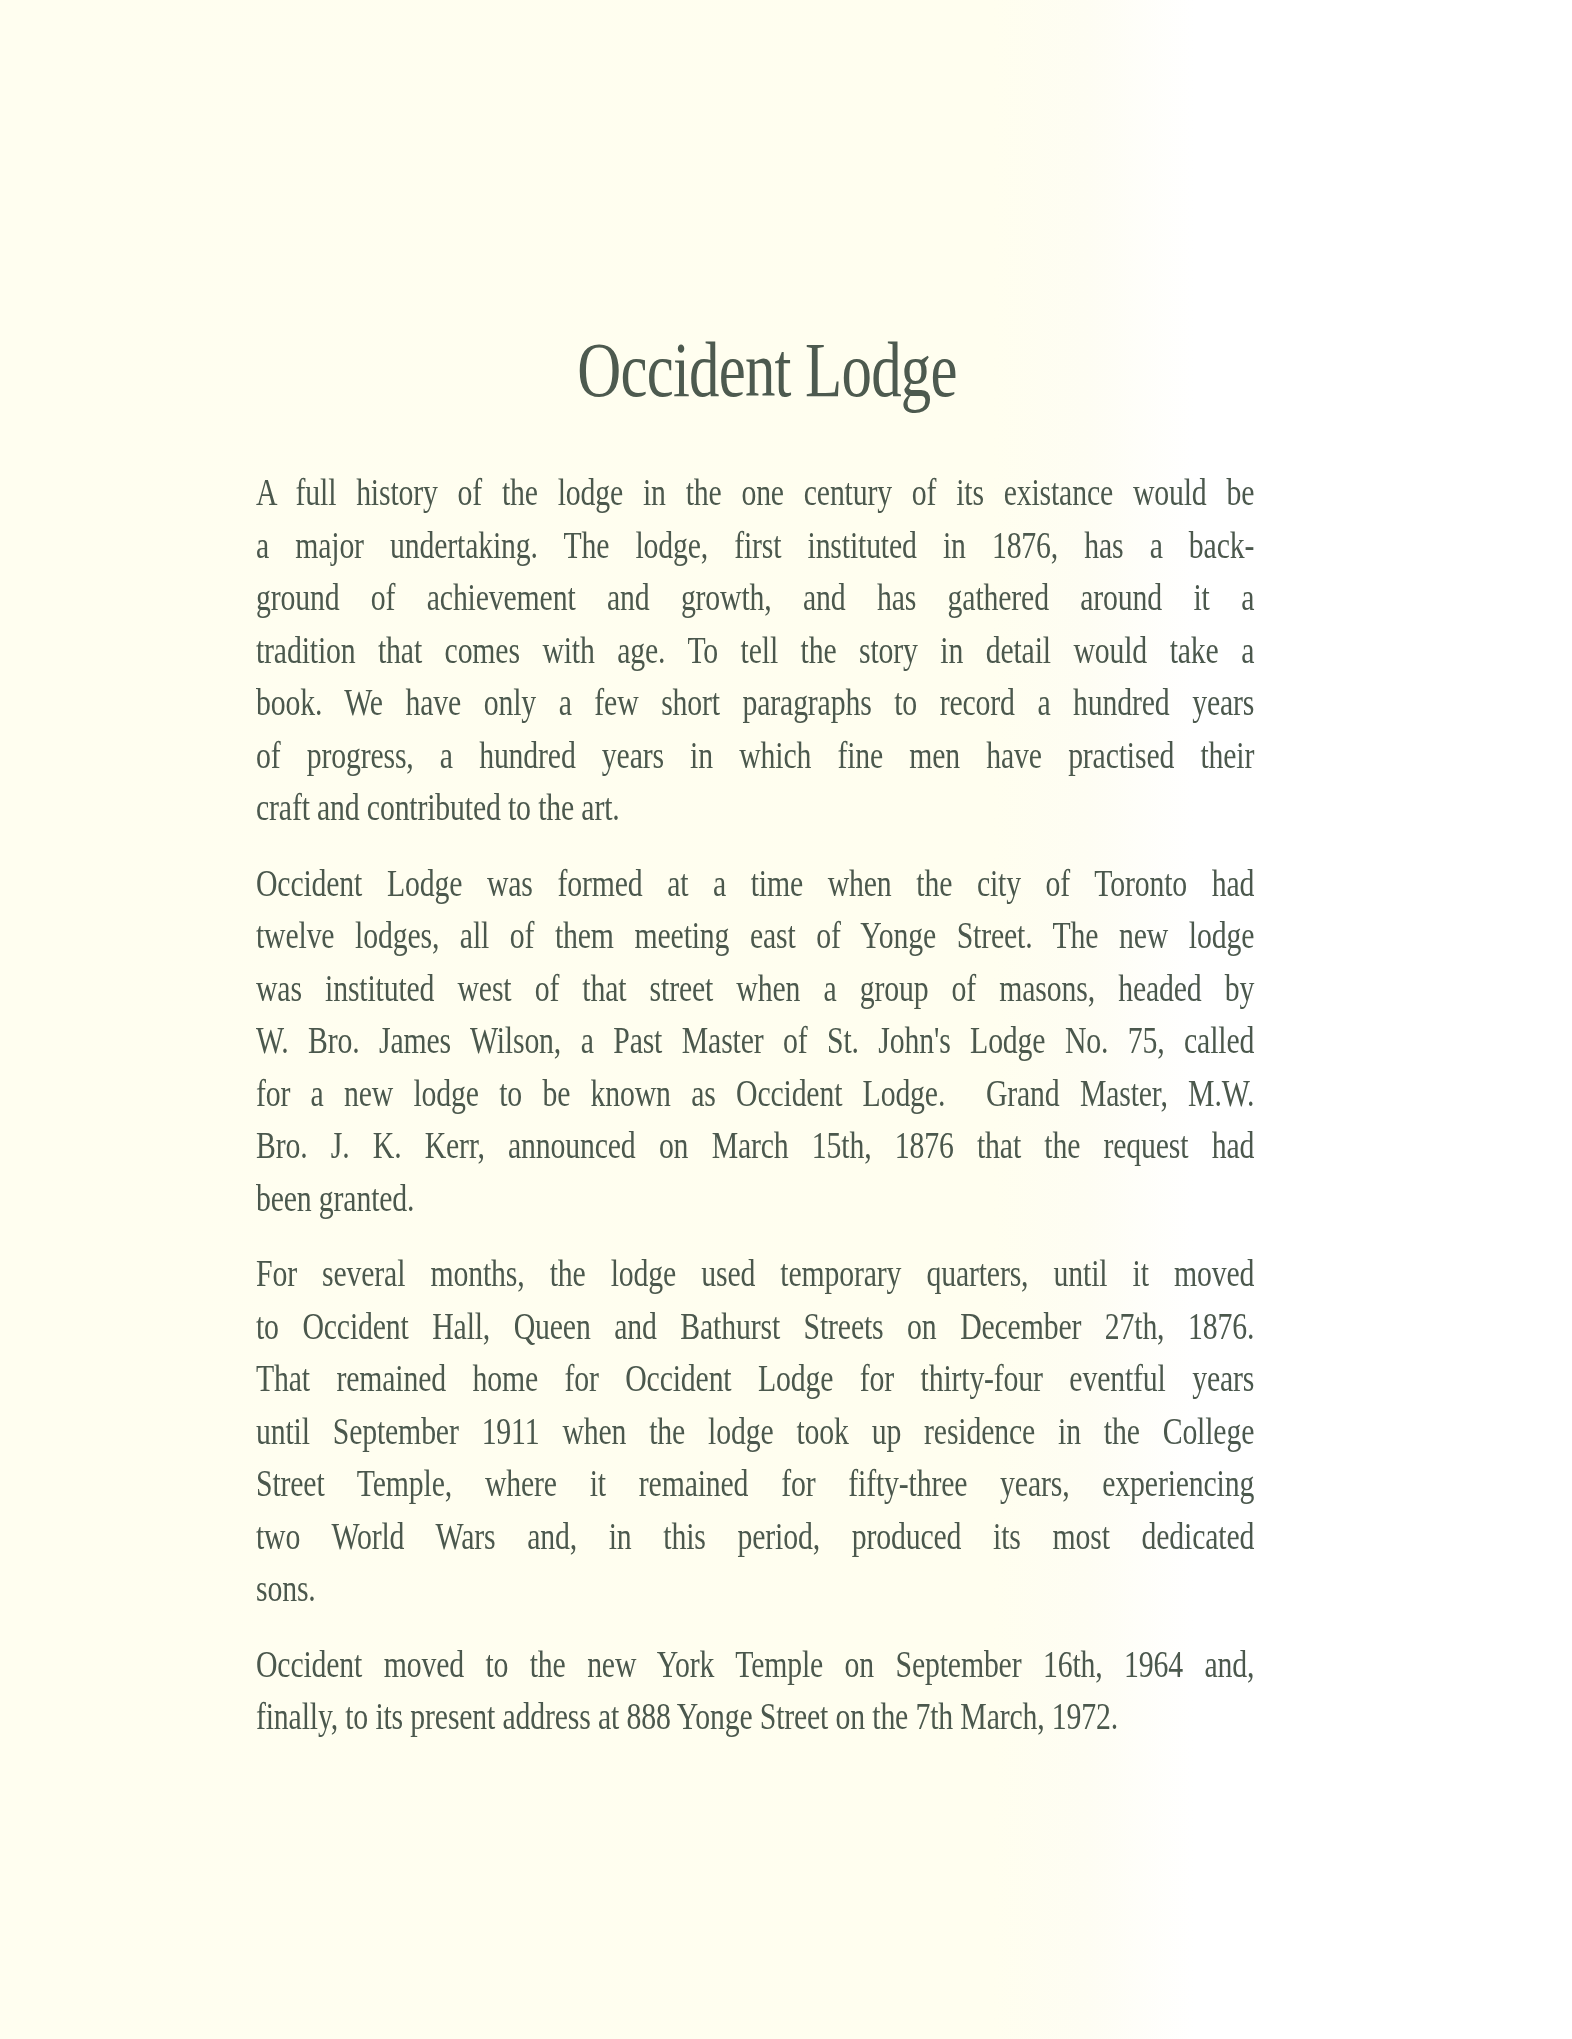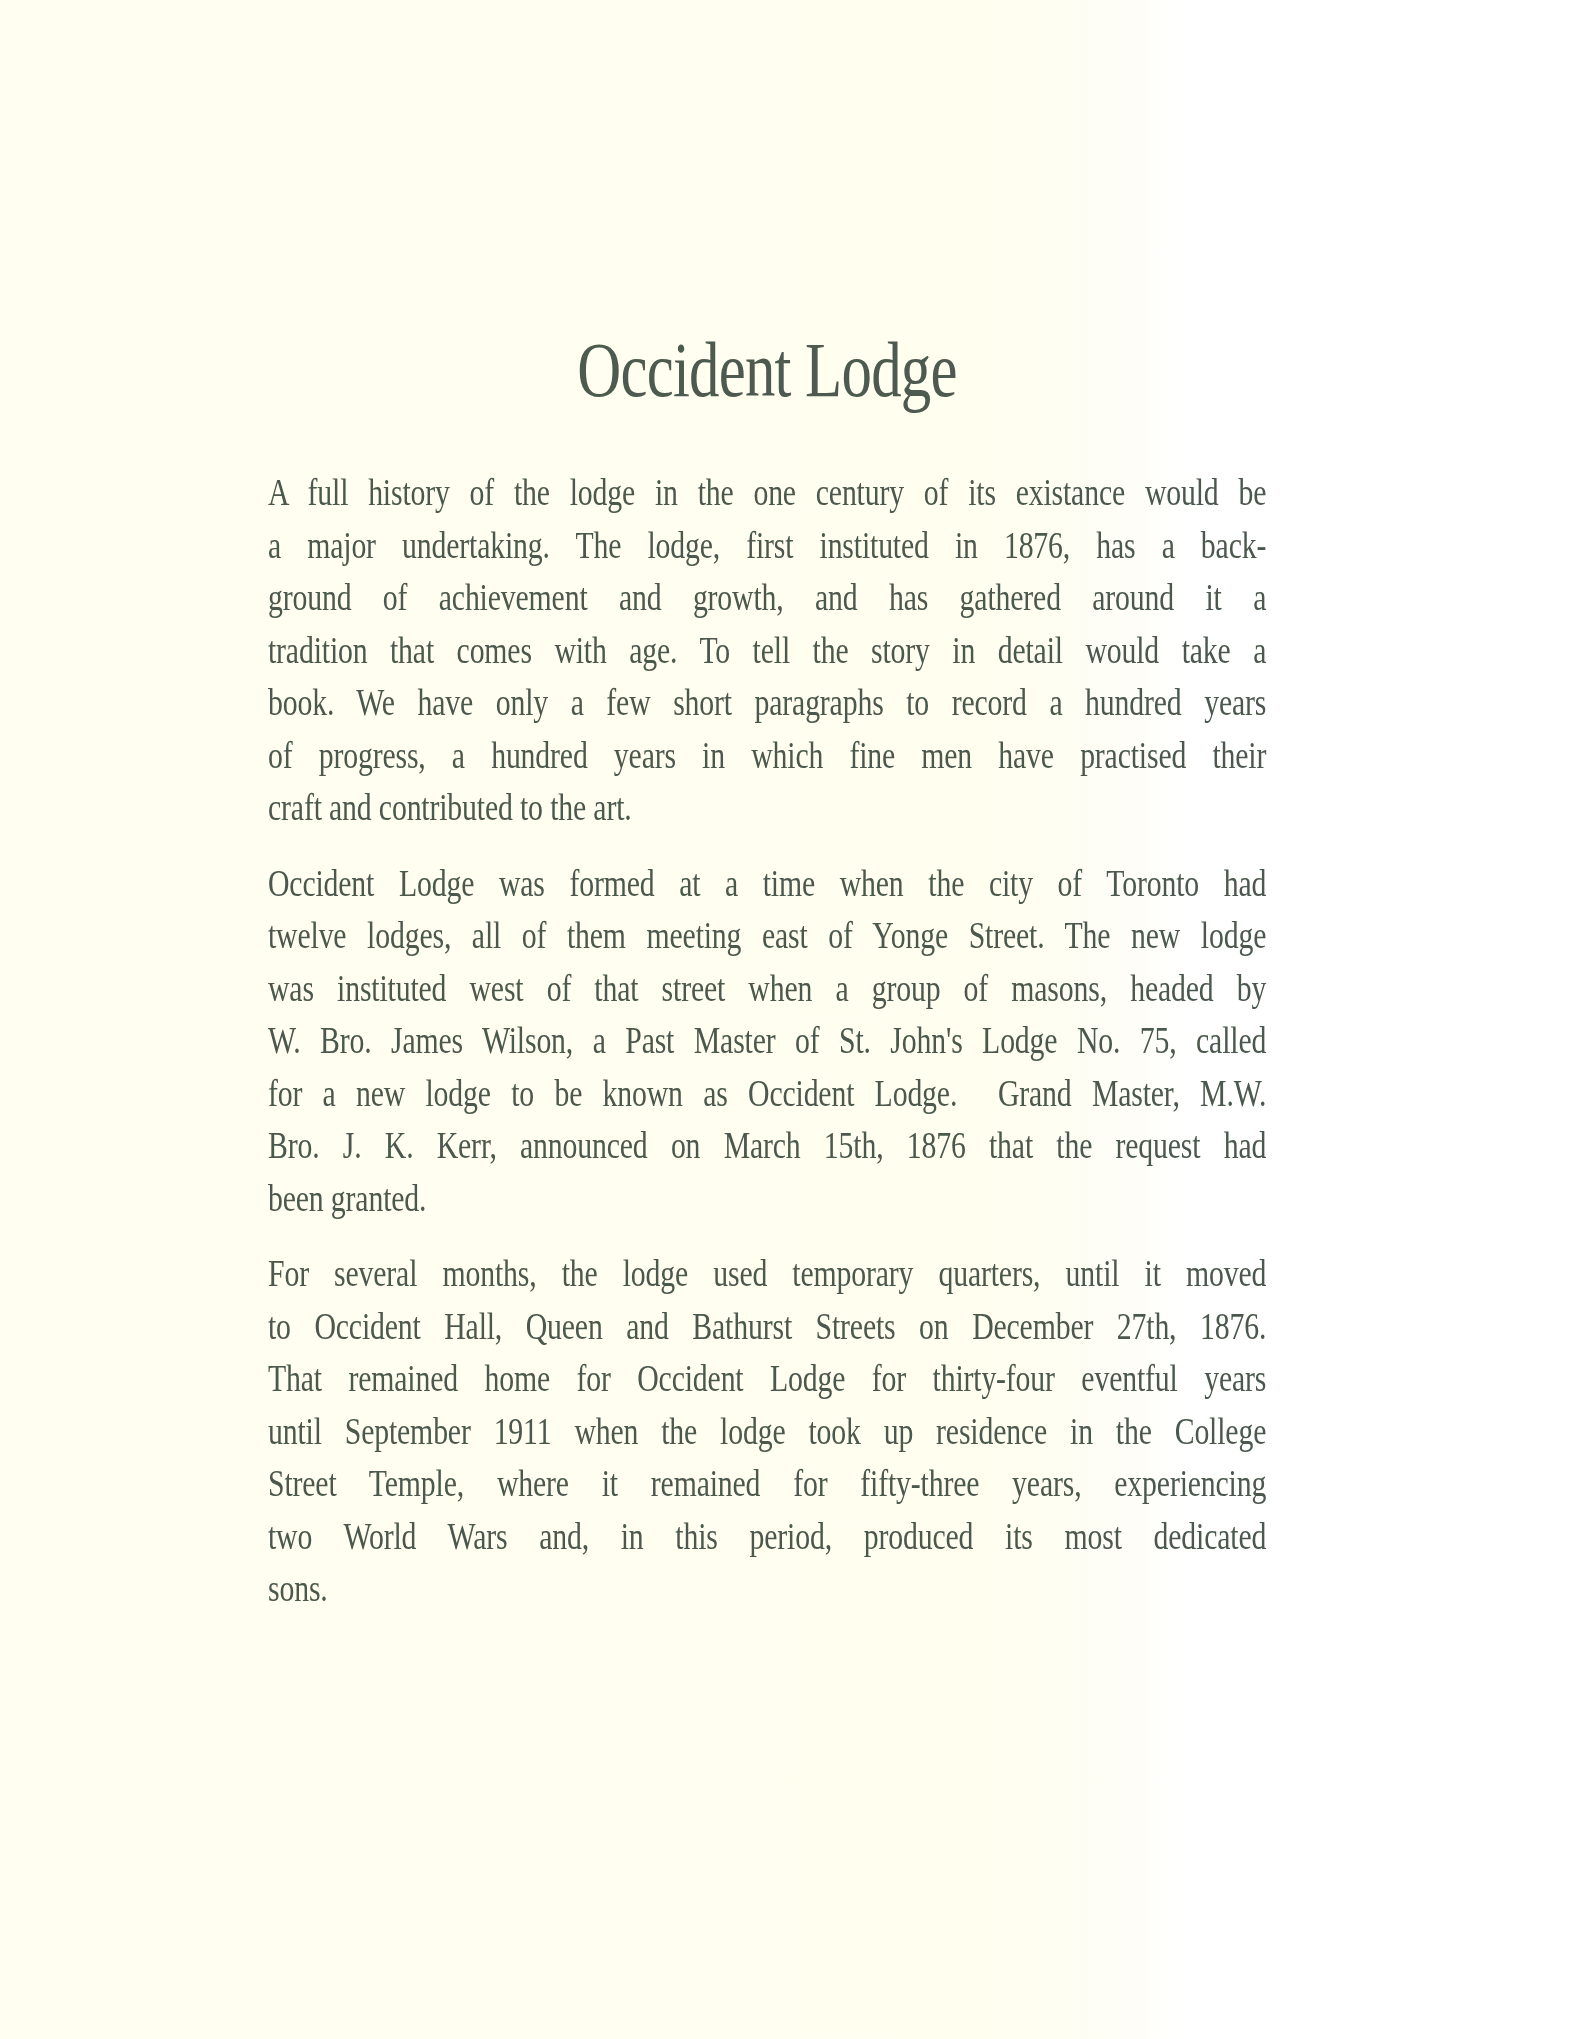--- a/index.html
+++ b/index.html
@@ -30,21 +30,21 @@
     font-weight: 400;
     letter-spacing: -1px;
     color: #4d5a4f;
     line-height: 84px;
     transform: scaleX(0.78);
     transform-origin: 50% 50%;
     white-space: nowrap;
   }
   .body-text {
     position: absolute;
-    left: 268px;
+    left: 256px;
     top: 467px;
     width: 998px;
     color: #4b584d;
   }
   .paragraph {
     margin: 0 0 23px 0;
   }
   .line {
     width: 1240px;
     height: 52.5px;
@@ -87,14 +87,18 @@
       </div>
       <div class="paragraph">
         <div class="line">For several months, the lodge used temporary quarters, until it moved</div>
         <div class="line">to Occident Hall, Queen and Bathurst Streets on December 27th, 1876.</div>
         <div class="line">That remained home for Occident Lodge for thirty-four eventful years</div>
         <div class="line">until September 1911 when the lodge took up residence in the College</div>
         <div class="line">Street Temple, where it remained for fifty-three years, experiencing</div>
         <div class="line">two World Wars and, in this period, produced its most dedicated</div>
         <div class="line last">sons.</div>
       </div>
+      <div class="paragraph">
+        <div class="line">Occident moved to the new York Temple on September 16th, 1964 and,</div>
+        <div class="line last">finally, to its present address at 888 Yonge Street on the 7th March, 1972.</div>
+      </div>
     </div>
 </div>
 
 </body></html>

